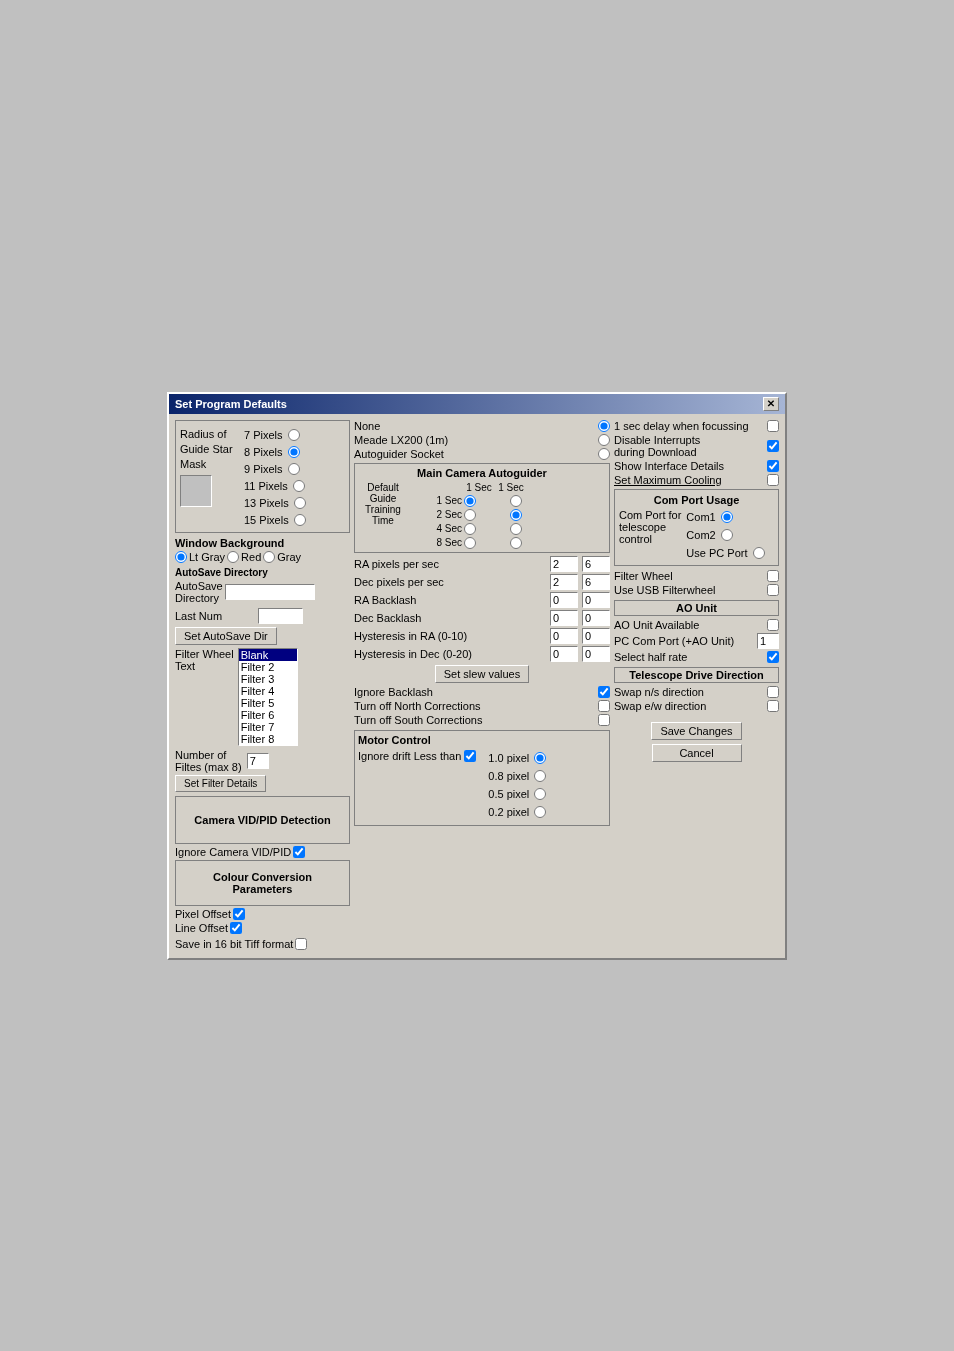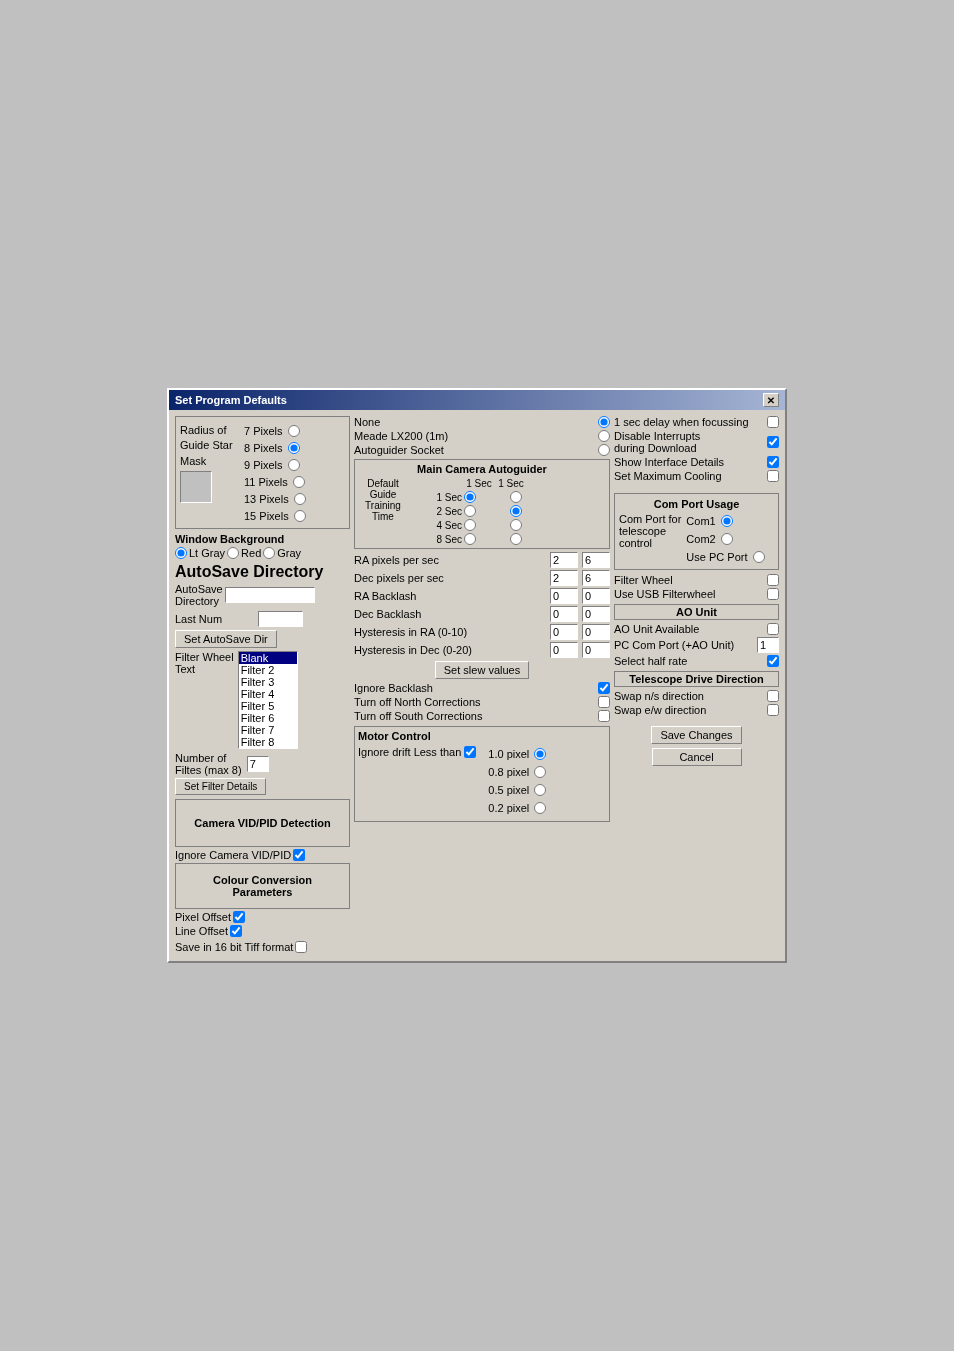--- a/index.html
+++ b/index.html
@@ -262,21 +262,21 @@
       <div style="font-size:11px;font-weight:bold;margin-bottom:2px;">Window Background</div>
       <div class="row" style="margin-bottom:4px;">
         <input type="radio" name="bg" checked="" style="">
         <span>Lt Gray</span>
         <input type="radio" name="bg" style="">
         <span>Red</span>
         <input type="radio" name="bg" style="">
         <span>Gray</span>
       </div>
 
-      <div style="font-size:16px;font-weight:bold;margin-bottom:2px;">AutoSave Directory</div>
+      <div style="font-size:10px;font-weight:bold;margin-bottom:2px;">AutoSave Directory</div>
       <div class="row">
         <span style="font-size:11px;">AutoSave<br>Directory</span>
         <input type="text" style="width: 90px;">
       </div>
       <div class="row" style="margin-top:4px;gap:36px;">
         <span style="font-size:11px;">Last Num</span>
         <input type="text" style="width: 45px;">
       </div>
       <div class="row" style="margin: 3px 0;">
         <button class="btn">Set AutoSave Dir</button>
@@ -485,21 +485,21 @@
         <input type="checkbox" style="">
       </div>
       <div class="misc-row">
         <span>Disable Interrupts<br>during Download</span>
         <input type="checkbox" checked="" style="">
       </div>
       <div class="misc-row">
         <span>Show Interface Details</span>
         <input type="checkbox" checked="" style="">
       </div>
-      <div class="misc-row" style="margin-bottom:11px;">
+      <div class="misc-row" style="margin-bottom:3px;text-decoration:underline;">
         <span>Set Maximum Cooling</span>
         <input type="checkbox" style="">
       </div>
 
       <div class="comport-group">
         <div class="comport-title">Com Port Usage</div>
         <div style="display:flex;gap:3px;align-items:flex-start;">
           <span style="font-size:11px;">Com Port for<br>telescope<br>control</span>
           <div style="display:flex;flex-direction:column;gap:2px;margin-left:2px;">
             <div class="sub-row">

